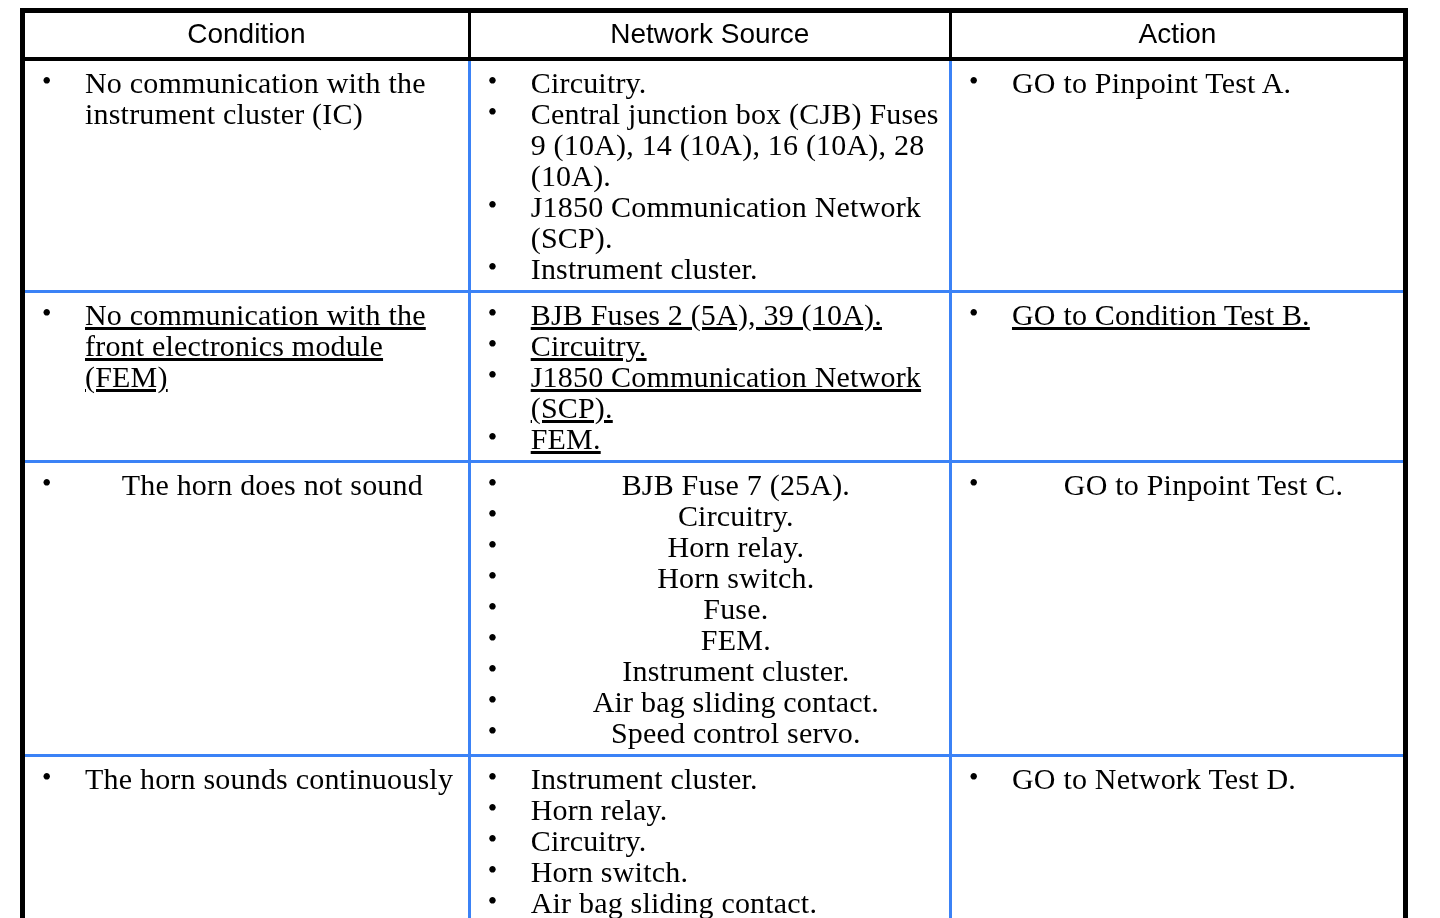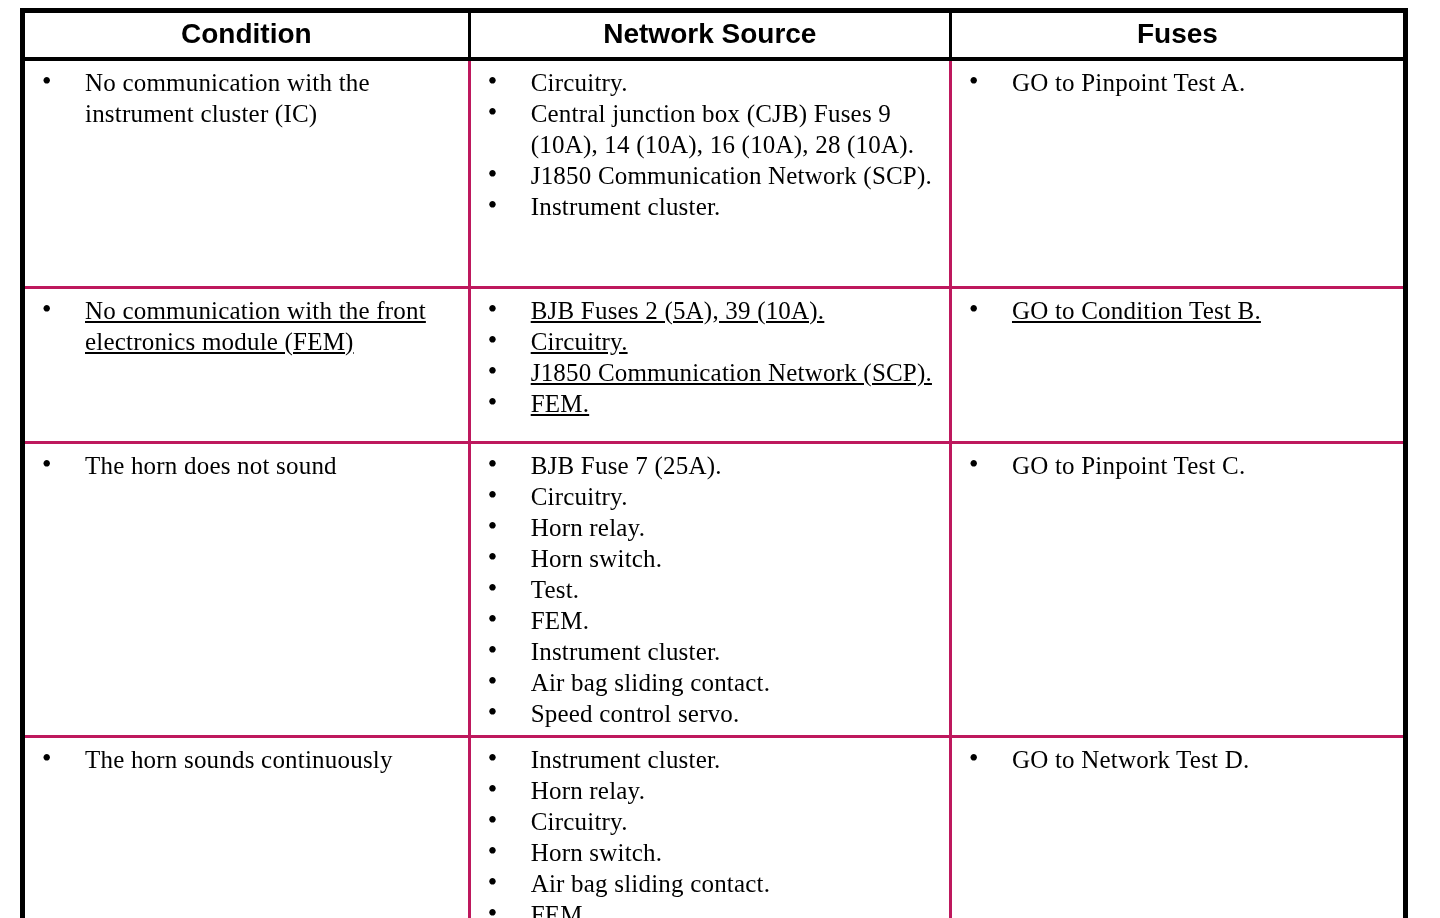--- a/index.html
+++ b/index.html
@@ -23,38 +23,38 @@
     height: 100%;
     border-collapse: collapse;
     table-layout: fixed;
     border: 5px solid #000000;
   }
   table.diag col.c1 { width: 32.3%; }
   table.diag col.c2 { width: 34.8%; }
   table.diag col.c3 { width: 32.9%; }
   table.diag th {
     font-family: "Liberation Sans", sans-serif;
-    font-weight: bold;
+    font-weight: normal;
     font-size: 28px;
     text-align: center;
     vertical-align: middle;
     border: 3px solid #000000;
     border-bottom: 4px solid #000000;
     padding: 2px 4px 4px 4px;
     height: 38px;
   }
   table.diag td {
-    border: 3px solid #be185d;
+    border: 3px solid #3b82f6;
     vertical-align: top;
     padding: 6px 8px 6px 0;
-    font-size: 25px;
+    font-size: 30px;
   }
   tbody tr:nth-child(1) { height: 228px; }
   tbody tr:nth-child(2) { height: 155px; text-decoration: underline; }
-  tbody tr:nth-child(3) { height: 280px; }
+  tbody tr:nth-child(3) { height: 280px; text-align: center; }
   tbody tr:nth-child(4) { height: 186px; }
   ul.cell-list {
     list-style: none;
     margin: 0;
     padding: 0;
   }
   ul.cell-list li {
     position: relative;
     padding-left: 60px;
     line-height: 31px;
@@ -75,21 +75,21 @@
   <table class="diag">
     <colgroup>
       <col class="c1">
         <col class="c2">
         <col class="c3">
     </colgroup>
     <thead>
       <tr>
         <th>Condition</th>
         <th>Network Source</th>
-        <th>Fuses</th>
+        <th>Action</th>
       </tr>
     </thead>
     <tbody>
         <tr>
     <td>
       <ul class="cell-list">
               <li>No communication with the instrument cluster (IC)</li>
             </ul>
     </td>
     <td>
@@ -131,21 +131,21 @@
       <ul class="cell-list">
               <li>The horn does not sound</li>
             </ul>
     </td>
     <td>
       <ul class="cell-list">
               <li>BJB Fuse 7 (25A).</li>
               <li>Circuitry.</li>
               <li>Horn relay.</li>
               <li>Horn switch.</li>
-              <li>Test.</li>
+              <li>Fuse.</li>
               <li>FEM.</li>
               <li>Instrument cluster.</li>
               <li>Air bag sliding contact.</li>
               <li>Speed control servo.</li>
             </ul>
     </td>
     <td>
       <ul class="cell-list">
               <li>GO to Pinpoint Test C.</li>
             </ul>

